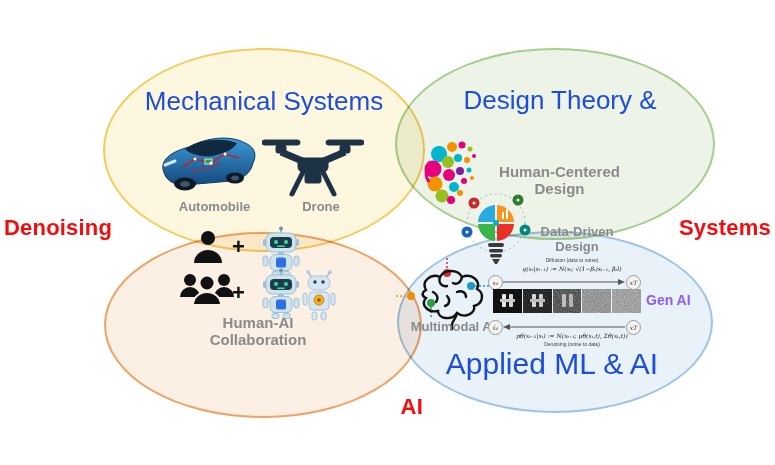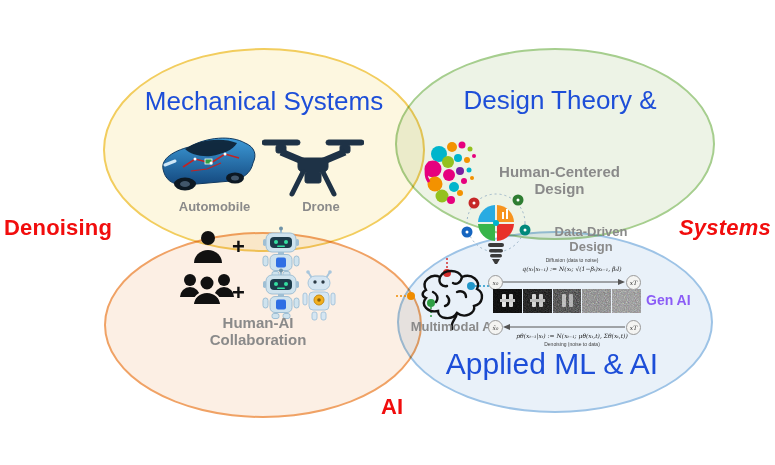--- a/index.html
+++ b/index.html
@@ -47,22 +47,22 @@
       </linearGradient>
     </defs>
   </svg>
 
   <div class="ellipse e-mech"></div>
   <div class="ellipse e-design"></div>
   <div class="ellipse e-hci"></div>
   <div class="ellipse e-ai"></div>
 
   <div class="axis" style="left:4px;top:215px;width:140px;">Denoising</div>
-  <div class="axis" style="left:679px;top:215px;width:95px;font-style:italic;">Systems</div>
-  <div class="axis" style="left:381px;top:394px;width:50px;text-align:left;">AI</div>
+  <div class="axis" style="left:679px;top:215px;width:95px;">Systems</div>
+  <div class="axis" style="left:373px;top:394px;width:50px;text-align:right;">AI</div>
 
   <div class="settitle t26" style="left:114px;top:86px;width:300px;">Mechanical Systems</div>
 
   <svg class="abs" style="left:155px;top:121px;" width="105" height="80" viewBox="0 0 105 80">
     <path d="M8,48 C6,38 18,30 34,26 C52,16 76,14 90,22 C100,26 102,34 98,42 C96,52 88,58 76,60 L30,64 C16,64 10,58 8,48 Z" fill="url(#carGrad)" stroke="#123a60" stroke-width="1"></path>
     <path d="M30,28 C44,18 68,16 82,22 C78,29 68,33 56,35 C45,36 35,33 30,28 Z" fill="#0d2133" opacity="0.92"></path>
     <ellipse cx="30" cy="63" rx="11" ry="6.5" fill="#0c1823"></ellipse>
       <ellipse cx="30" cy="63" rx="5" ry="3" fill="#41566b"></ellipse>
     <ellipse cx="80" cy="57" rx="9" ry="5.5" fill="#0c1823"></ellipse>
       <ellipse cx="80" cy="57" rx="4" ry="2.5" fill="#41566b"></ellipse>
@@ -136,21 +136,21 @@
     <path d="M17,32 A18,18 0 0 0 34,49 L34,32 Z" fill="#39B54A"></path>
     <path d="M53,32 A18,18 0 0 1 36,49 L36,32 Z" fill="#E8312A"></path>
     <rect x="41" y="20" width="2" height="7" fill="#fff"></rect>
       <rect x="45" y="17" width="2" height="10" fill="#fff"></rect>
     <circle cx="35" cy="31" r="3" fill="#00B5CC"></circle>
     <rect x="27" y="51" width="16" height="4" rx="2" fill="#3a3a3a"></rect>
     <rect x="28" y="57" width="14" height="3.5" rx="1.7" fill="#3a3a3a"></rect>
     <rect x="29" y="62" width="12" height="3.5" rx="1.7" fill="#3a3a3a"></rect>
     <path d="M31,67 L39,67 L36,72 L34,72 Z" fill="#3a3a3a"></path>
   </svg>
-  <div class="glabel g13" style="left:532px;top:224px;width:118px;">Data-Driven Design</div>
+  <div class="glabel g13" style="left:518px;top:224px;width:118px;">Data-Driven Design</div>
 
   <svg class="abs" style="left:191px;top:230px;" width="34" height="34" viewBox="0 0 34 34">
     <circle cx="17" cy="8" r="7" fill="#111"></circle>
     <path d="M3,33 a14,13 0 0 1 28,0 z" fill="#111"></path>
   </svg>
   <div class="plus" style="left:232px;top:234px;">+</div>
   <svg class="abs" style="left:262px;top:226px;" width="38" height="52" viewBox="0 0 38 52">
     <line x1="19" y1="2" x2="19" y2="7" stroke="#9fbfd4" stroke-width="2"></line>
       <circle cx="19" cy="2.5" r="2" fill="#6f93a8"></circle>
     <rect x="1" y="13" width="3.5" height="7" rx="1.7" fill="#9fbfd4"></rect>

